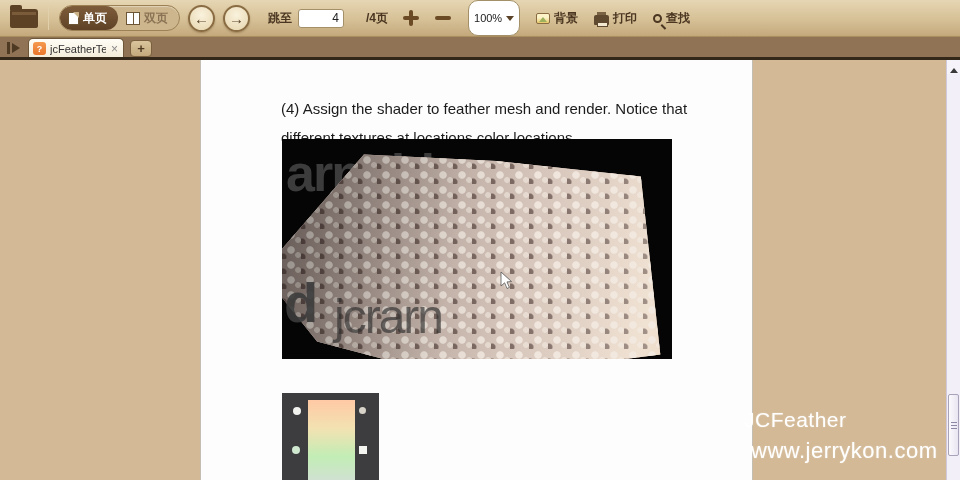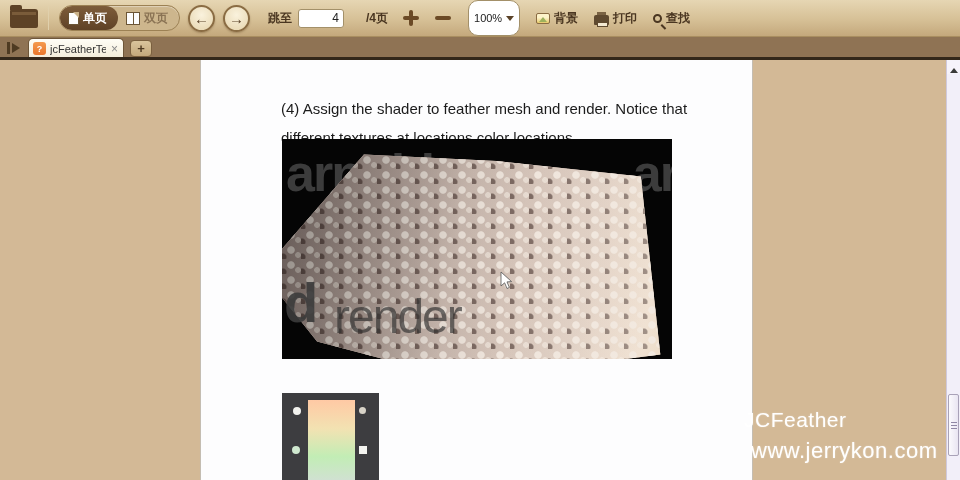--- a/index.html
+++ b/index.html
@@ -200,23 +200,22 @@
   <div class="content">
     <div class="page">
 
       <div class="doc-text p4">
         <div>(4) Assign the shader to feather mesh and render. Notice that</div>
         <div>different textures at locations color locations.</div>
       </div>
 
       <div class="figure">
         <span class="wm wm1">arnold</span>
-        <span class="wm wm2">ar</span>
         <span class="wm wm3">d</span>
-        <span class="wm wm4">render</span>
+        <span class="wm wm4">jcrarn</span>
         <div class="plane"></div>
         <svg class="cursor-arrow" width="13" height="19" viewBox="0 0 13 19">
           <path d="M1,1 L1,15 L4.6,11.8 L7,17.5 L9.4,16.4 L7,10.9 L11.6,10.6 Z" fill="#ffffff" stroke="#555555" stroke-width="0.8"></path>
         </svg>
       </div>
 
 
       <div class="ramp">
         <div class="ramp-strip"></div>
         <span class="handle h-dot hl1"></span>

